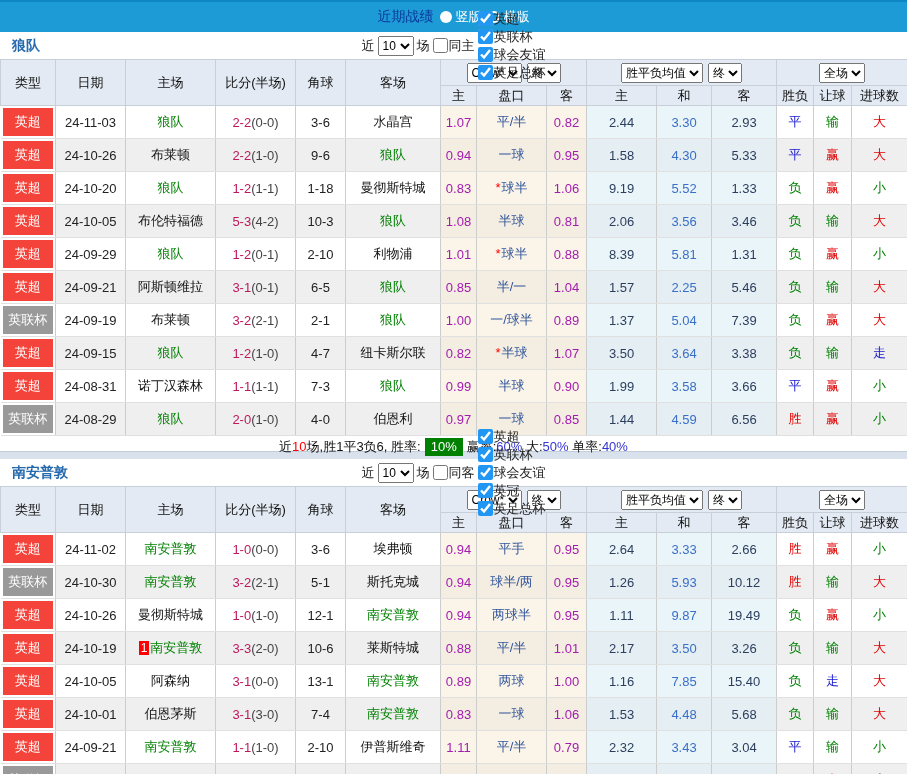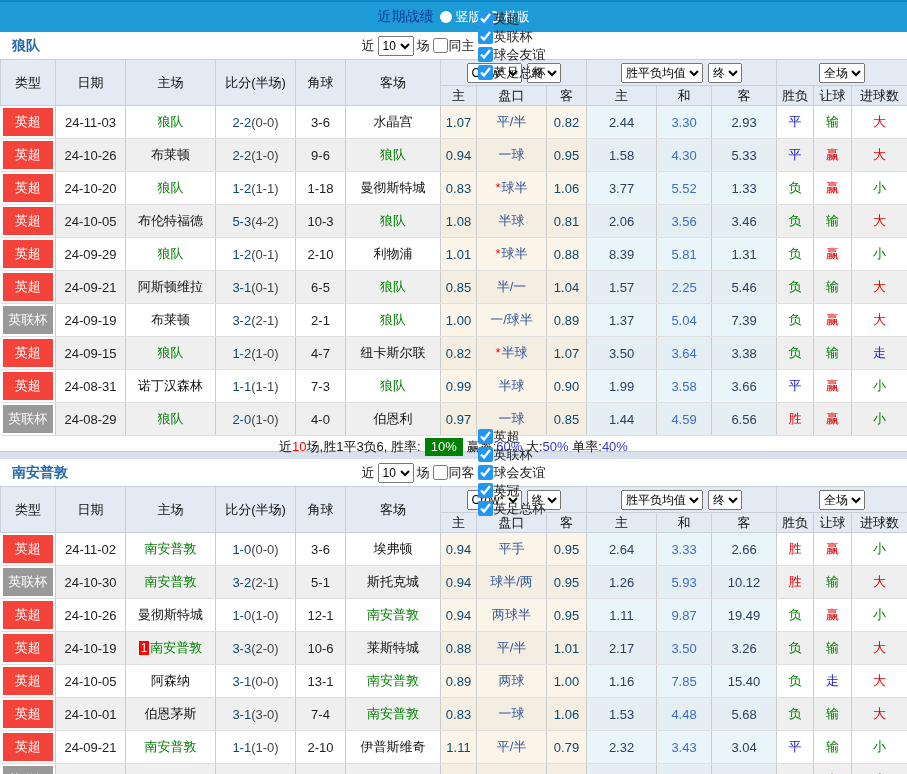--- a/index.html
+++ b/index.html
@@ -34,23 +34,23 @@
   td.lg{padding:2px;background:#fff !important;}
   .type-badge{height:100%;display:flex;align-items:center;justify-content:center;color:#fff;font-size:13px;}
   .type-badge.epl{background:#f4433a;}
   .type-badge.cup{background:#999999;}
   tr.odd td.cream{background:#fbf4e9;} tr.even td.cream{background:#f4ede1;}
   tr.odd td.lblue{background:#eaf5f9;} tr.even td.lblue{background:#e4eef3;margin-top:28px;}
 
   .t-green{color:#008000;}
   .t-black{color:#111;}
   .badge1{background:#ff0000;color:#fff;font-size:12px;padding:0 2px;margin-right:1px;}
-  .score{color:#0c4a6e;}
+  .score{color:#be185d;}
   .half{color:#444;}
-  .crow-odds{color:#0c4a6e;}
+  .crow-odds{color:#a21caf;}
   .pan{color:#31569b;}
   .star{color:#ff0000;margin-right:1px;}
   .eu-side{color:#2c3e5d;}
   .eu-draw{color:#3a6fc8;}
   .c-red{color:#e10000;}
   .c-green{color:#008000;}
   .c-blue{color:#1515cc;}
 
   .summary{height:15px;line-height:21px;text-align:center;font-size:13px;background:#fff;}
   .summary .plain{color:#111;}
@@ -207,21 +207,21 @@
               <div class="type-badge epl">英超</div>
             </td>
             <td>24-10-20</td>
             <td><span class="t-green">狼队</span></td>
             <td><span class="score">1-2</span><span class="half">(1-1)</span></td>
             <td>1-18</td>
             <td><span class="t-black">曼彻斯特城</span></td>
             <td class="cream crow-odds">0.83</td>
             <td class="cream"><span class="star">*</span><span class="pan">球半</span></td>
             <td class="cream crow-odds">1.06</td>
-            <td class="lblue eu-side">3.77</td>
+            <td class="lblue eu-side">9.19</td>
             <td class="lblue eu-draw">5.52</td>
             <td class="lblue eu-side">1.33</td>
             <td class="c-green">负</td>
             <td class="c-red">赢</td>
             <td class="c-green">小</td>
           </tr>
           <tr class="even">
             <td class="lg">
               <div class="type-badge epl">英超</div>
             </td>

